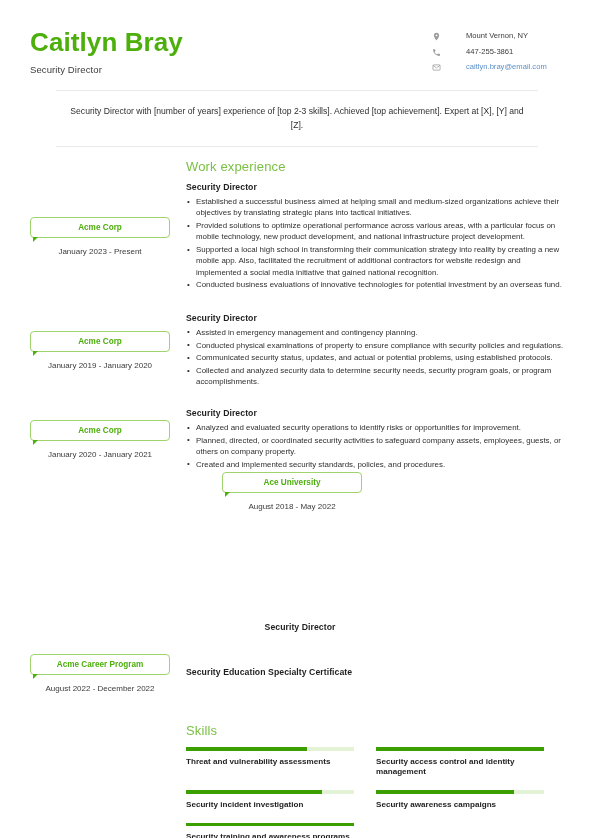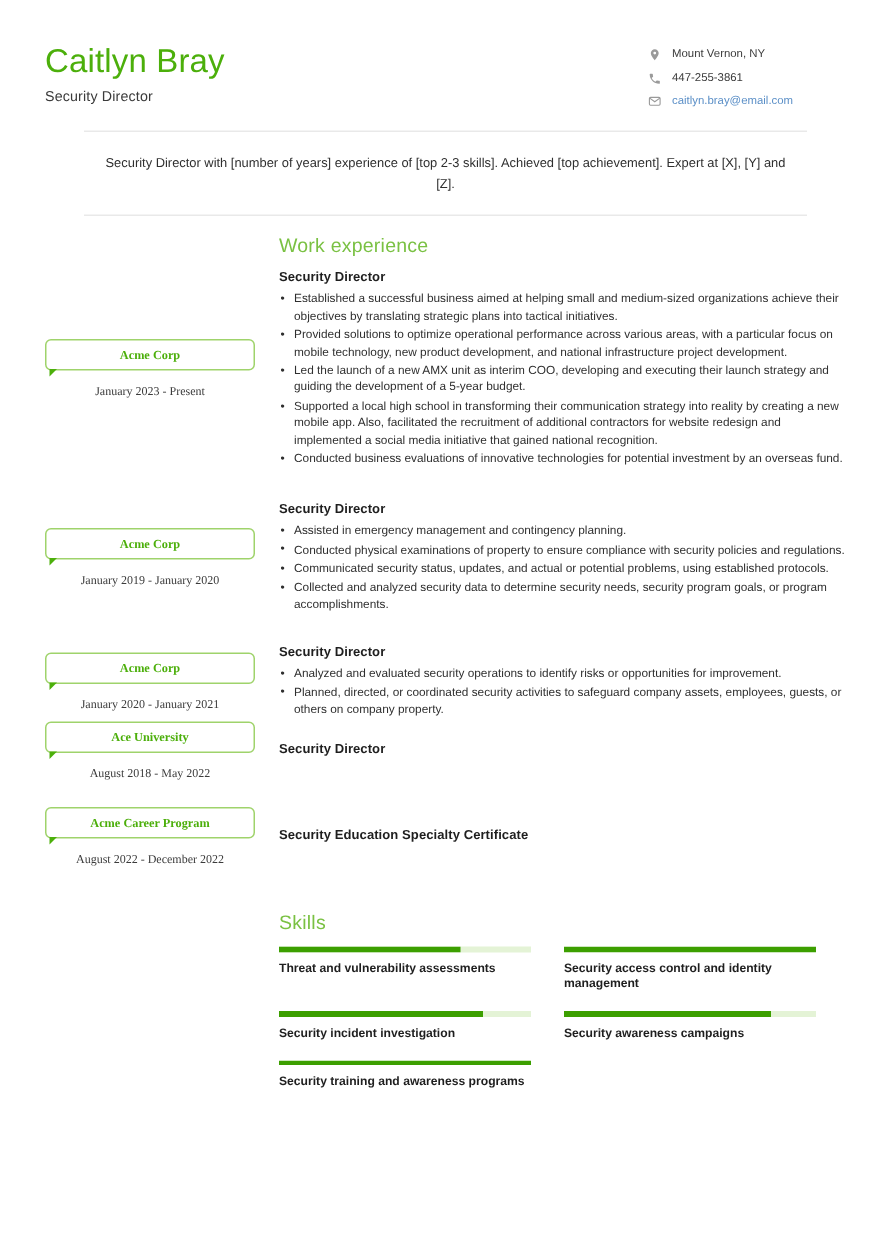--- a/index.html
+++ b/index.html
@@ -14,29 +14,29 @@
     width: 594px; height: 838px;
     background: #ffffff;
     padding: 26px 30px 0 30px;
     overflow: hidden;
   }
 
   
   .header { display: flex; align-items: flex-start; justify-content: space-between; }
   .header-left { padding-top: 2px; }
   .full-name {
-    font-size: 22px; font-weight: normal; color: #4caf0b;
+    font-size: 26px; font-weight: bold; color: #4caf0b;
     letter-spacing: .1px; line-height: 1.15;
   }
   .job-title {
     font-size: 9.5px; color: #3b3b3b; margin-top: 6px; letter-spacing: .1px;
   }
   .header-right { padding-top: 6px; min-width: 132px; }
   .contact-row {
-    display: flex; align-items: center; gap: 7px;
+    display: flex; align-items: center; gap: 25px;
     font-size: 7.6px; color: #3b3b3b; margin-bottom: 6.5px;
     line-height: 1.1;
     text-align: right;
   }
   .contact-row:last-child { margin-bottom: 0; }
   .contact-row .ico {
     width: 9px; height: 9px; flex: 0 0 9px;
     display: flex; align-items: center; justify-content: center;
   }
   .contact-row .ico svg { display: block; }
@@ -52,21 +52,21 @@
     text-align: center; padding: 13px 36px 0 36px;
   }
   .rule2 { height: 1px; background: #e9e9e9; margin: 14px 26px 0 26px; }
 
   .section-title {
     font-size: 13px; color: #7ac143; font-weight: normal;
     letter-spacing: .15px; margin-bottom: 9px;
   }
 
   
-  .badge-block { position: relative; font-family: Liberation Serif, serif; }
+  .badge-block { position: relative; }
   .badge {
     position: relative;
     border: 1.2px solid #9fd36b;
     border-radius: 4px;
     text-align: center;
     padding: 5px 4px 5px 4px;
     font-size: 8.2px; font-weight: bold; color: #4caf0b;
     background: #fff;
     line-height: 1.1;
   }
@@ -179,21 +179,20 @@
       <div class="badge-block">
         <div class="badge">Acme Corp</div>
         <div class="badge-date">January 2023 - Present</div>
       </div>
     </div>
     <div class="rcol">
       <div class="entry-title">Security Director</div>
       <ul class="bullets">
         <li>Established a successful business aimed at helping small and medium-sized organizations achieve their objectives by translating strategic plans into tactical initiatives.</li>
         <li>Provided solutions to optimize operational performance across various areas, with a particular focus on mobile technology, new product development, and national infrastructure project development.</li>
-        <li>Led the launch of a new AMX unit as interim COO, developing and executing their launch strategy and guiding the development of a 5-year budget.</li>
         <li>Supported a local high school in transforming their communication strategy into reality by creating a new mobile app. Also, facilitated the recruitment of additional contractors for website redesign and implemented a social media initiative that gained national recognition.</li>
         <li>Conducted business evaluations of innovative technologies for potential investment by an overseas fund.</li>
       </ul>
     </div>
   </div>
 
   <div class="wx-row" style="margin-top:21px;">
     <div class="lcol">
       <div class="badge-block">
         <div class="badge">Acme Corp</div>
@@ -216,26 +215,27 @@
       <div class="badge-block">
         <div class="badge">Acme Corp</div>
         <div class="badge-date">January 2020 - January 2021</div>
       </div>
     </div>
     <div class="rcol">
       <div class="entry-title">Security Director</div>
       <ul class="bullets">
         <li>Analyzed and evaluated security operations to identify risks or opportunities for improvement.</li>
         <li>Planned, directed, or coordinated security activities to safeguard company assets, employees, guests, or others on company property.</li>
+        <li>Created and implemented security standards, policies, and procedures.</li>
       </ul>
     </div>
   </div>
 
 
-  <div class="wx-row" style="margin-top:1px;">
+  <div class="wx-row" style="margin-top:1px;flex-direction:column;">
     <div class="lcol">
       <div class="badge-block">
         <div class="badge">Ace University</div>
         <div class="badge-date">August 2018 - May 2022</div>
       </div>
     </div>
     <div class="rcol">
       <div class="entry-title">Security Director</div>
     </div>
   </div>

